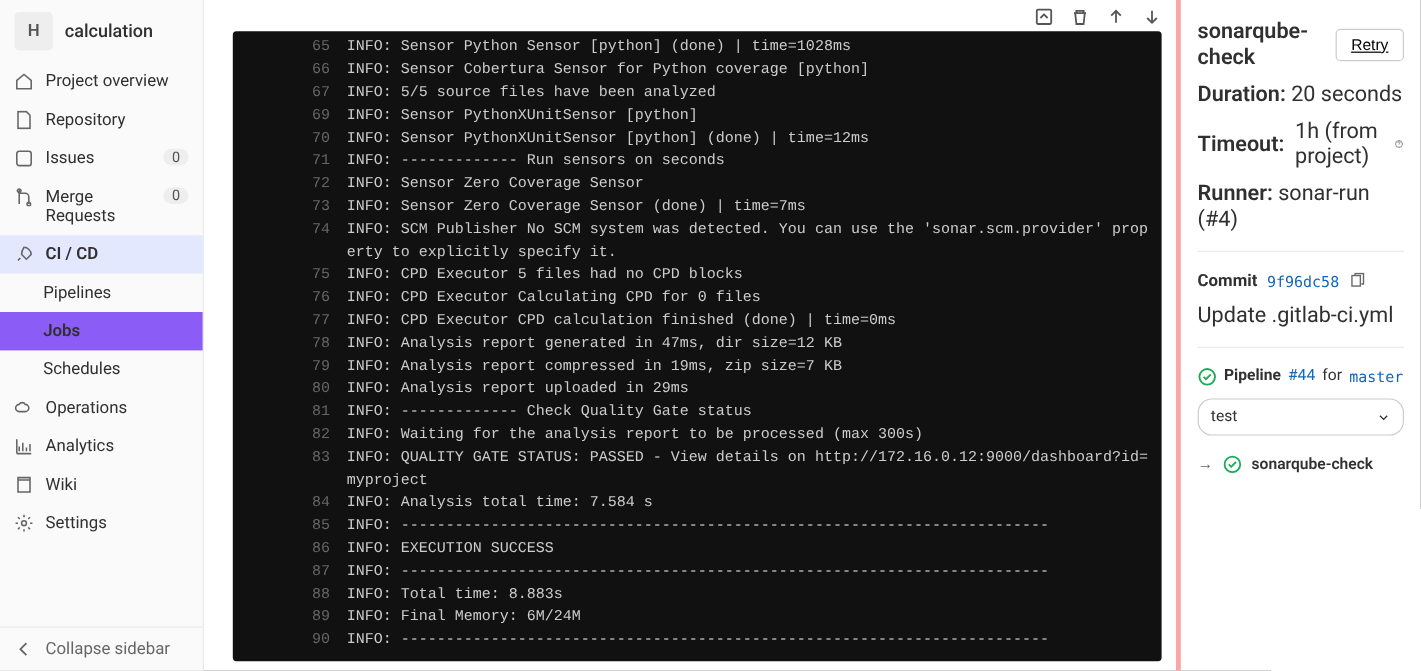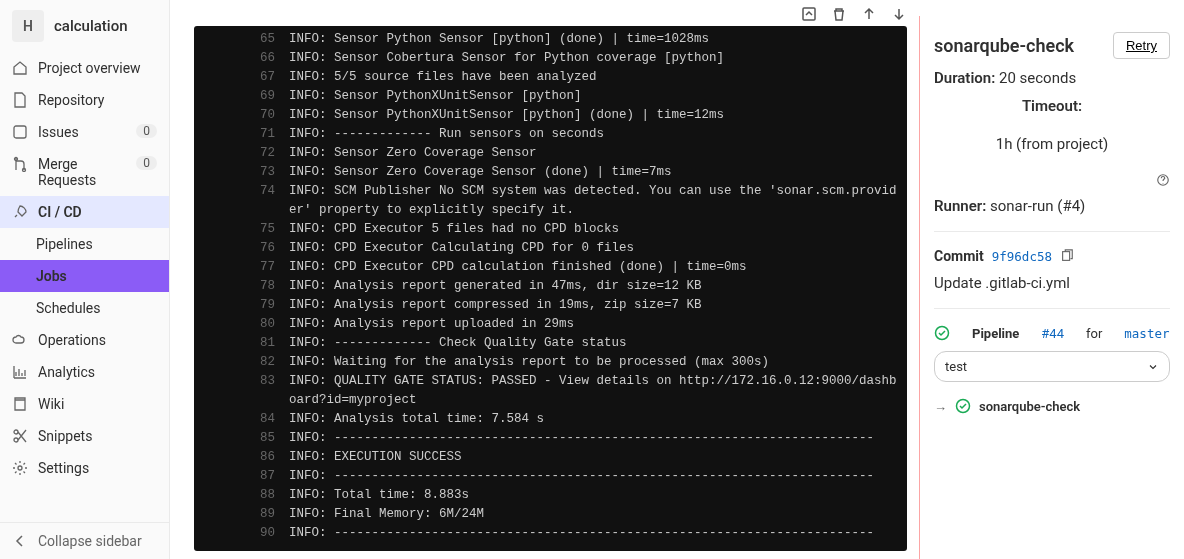--- a/index.html
+++ b/index.html
@@ -18,32 +18,32 @@
 .badge { margin-left: auto; background: #eee; border-radius: 10px; padding: 0 7px; font-size: 12px; color: #555; }
 .collapse-row { border-top: 1px solid #eaeaea; padding: 10px 12px; display: flex; align-items: center; gap: 10px; cursor: pointer; color: #666; }
 .main { flex: 1; display: flex; min-width: 0; }
 .log-wrap { flex: 1; padding: 0 12px 8px 24px; display: flex; flex-direction: column; min-width: 0; }
 .log-toolbar { display: flex; justify-content: flex-end; gap: 14px; padding: 6px 0 4px; }
 .toolbar-icon { width: 16px; height: 16px; color: #555; cursor: pointer; }
 .terminal { background: #111; color: #ccc; font-family: Menlo, Monaco, "Courier New", monospace; font-size: 12.5px; line-height: 19px; border-radius: 3px; flex: 1; overflow: auto; padding: 4px 0; }
 .term-line { display: flex; white-space: pre-wrap; padding-left: 47px; }
 .ln { width: 48px; text-align: right; color: #666; padding-right: 14px; flex-shrink: 0; user-select: none; }
 .txt { flex: 1; padding-right: 8px; word-break: break-all; }
-.rpanel { width: 265px; border-left: 1px solid #fca5a5; padding: 16px 14px; display: flex; flex-direction: column; gap: 10px; overflow-y: auto; margin-top: 16px; }
+.rpanel { width: 204px; border-left: 4px solid #fca5a5; padding: 16px 14px; display: flex; flex-direction: column; gap: 10px; overflow-y: auto; }
 .rp-head { display: flex; align-items: center; justify-content: space-between; }
 .rp-title { font-size: 18px; font-weight: 600; }
 .retry-btn { border: 1px solid #ccc; background: #fff; padding: 5px 12px; border-radius: 4px; font-size: 13px; cursor: pointer; text-decoration: underline; }
-.meta-line { font-size: 15px; }
+.meta-line { font-size: 18px; }
 .meta-line b { font-weight: 600; }
 .link { color: #1068bf; }
 .hr { border: none; border-top: 1px solid #eaeaea; margin: 6px 0; }
 .commit-row { display: flex; align-items: center; gap: 8px; }
 .mono { font-family: Menlo, Monaco, monospace; font-size: 12.5px; }
 .copy-icn { width: 14px; height: 14px; color: #666; cursor: pointer; }
-.pipe-row { display: flex; align-items: center; gap: 22px; font-size: 13px; }
+.pipe-row { display: flex; align-items: flex-start; gap: 6px; font-size: 13px; }
 .status-ic { width: 16px; height: 16px; color: #1aaa55; flex-shrink: 0; }
 .select { width: 100%; border: 1px solid #ccc; border-radius: 12px; padding: 7px 10px; font-size: 13px; background: #fff; display: flex; justify-content: space-between; align-items: center; cursor: pointer; }
 .stage-row { display: flex; align-items: center; gap: 8px; font-size: 13px; font-weight: 600; margin-top: 6px; }
 .help-ic { width: 14px; height: 14px; color: #666; }
 </style>
 </head>
 <body>
 
 <div class="layout">
   <aside class="sidebar">
@@ -105,28 +105,20 @@
         <svg class="nav-icon" viewBox="0 0 16 16" fill="none" stroke="currentColor" stroke-width="1.3">
             <path d="M2 14V2M2 14h12M4 12V8M7 12V5M10 12V9M13 12V6"></path>
           </svg>
         <span>Analytics</span>
       </div>
       <div class="nav-item">
         <svg class="nav-icon" viewBox="0 0 16 16" fill="none" stroke="currentColor" stroke-width="1.3">
             <path d="M3 2h10v12H3zM3 4h10"></path>
           </svg>
         <span>Wiki</span>
-      </div>
-      <div class="nav-item">
-        <svg class="nav-icon" viewBox="0 0 16 16" fill="none" stroke="currentColor" stroke-width="1.3">
-            <circle cx="4" cy="4" r="2"></circle>
-            <circle cx="4" cy="12" r="2"></circle>
-            <path d="M14 2L6 12M6 4l8 10"></path>
-          </svg>
-        <span>Snippets</span>
       </div>
       <div class="nav-item">
         <svg class="nav-icon" viewBox="0 0 16 16" fill="none" stroke="currentColor" stroke-width="1.3">
             <circle cx="8" cy="8" r="2"></circle>
             <path d="M8 1v2M8 13v2M1 8h2M13 8h2M3 3l1.5 1.5M11.5 11.5L13 13M3 13l1.5-1.5M11.5 4.5L13 3"></path>
           </svg>
         <span>Settings</span>
       </div>
     </nav>
     <div class="collapse-row">
@@ -182,21 +174,21 @@
           <div class="term-line"><span class="ln">90</span><span class="txt">INFO: ------------------------------------------------------------------------</span></div>
         </div>
     </div>
 
     <aside class="rpanel">
       <div class="rp-head">
         <div class="rp-title">sonarqube-check</div>
         <button class="retry-btn">Retry</button>
       </div>
       <div class="meta-line"><b>Duration:</b> <span>20 seconds</span></div>
-      <div class="meta-line" style="display:flex;align-items:center;gap:20px;flex-direction:column;">
+      <div class="meta-line" style="display:flex;align-items:center;gap:9px;">
         <b>Timeout:</b> 
           <span>1h (from project)</span>
         <svg class="help-ic" viewBox="0 0 16 16" fill="none" stroke="currentColor" stroke-width="1.3" style="margin-left:auto;">
             <circle cx="8" cy="8" r="6"></circle>
             <path d="M6 6a2 2 0 114 0c0 1-2 1-2 3M8 12v.5"></path>
           </svg>
       </div>
       <div class="meta-line"><b>Runner:</b> <span>sonar-run (#4)</span></div>
       <hr class="hr">
       <div class="commit-row">

